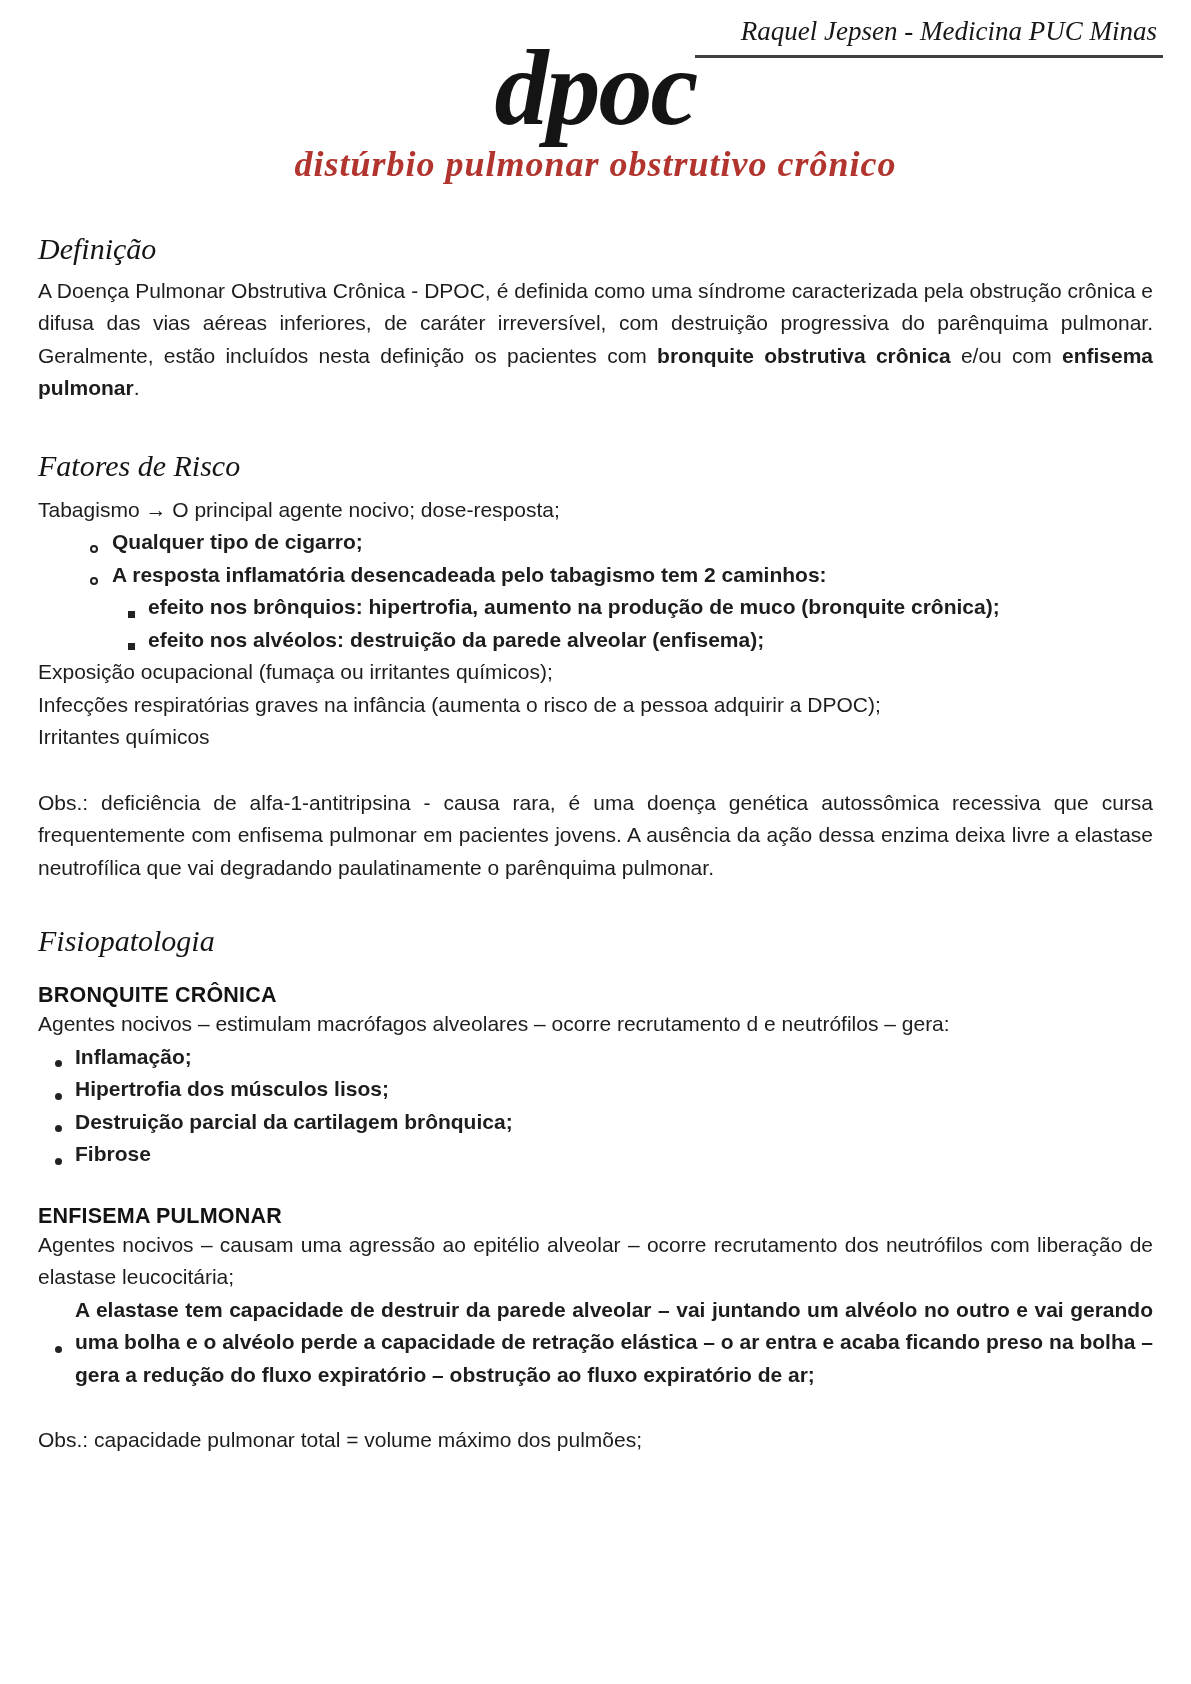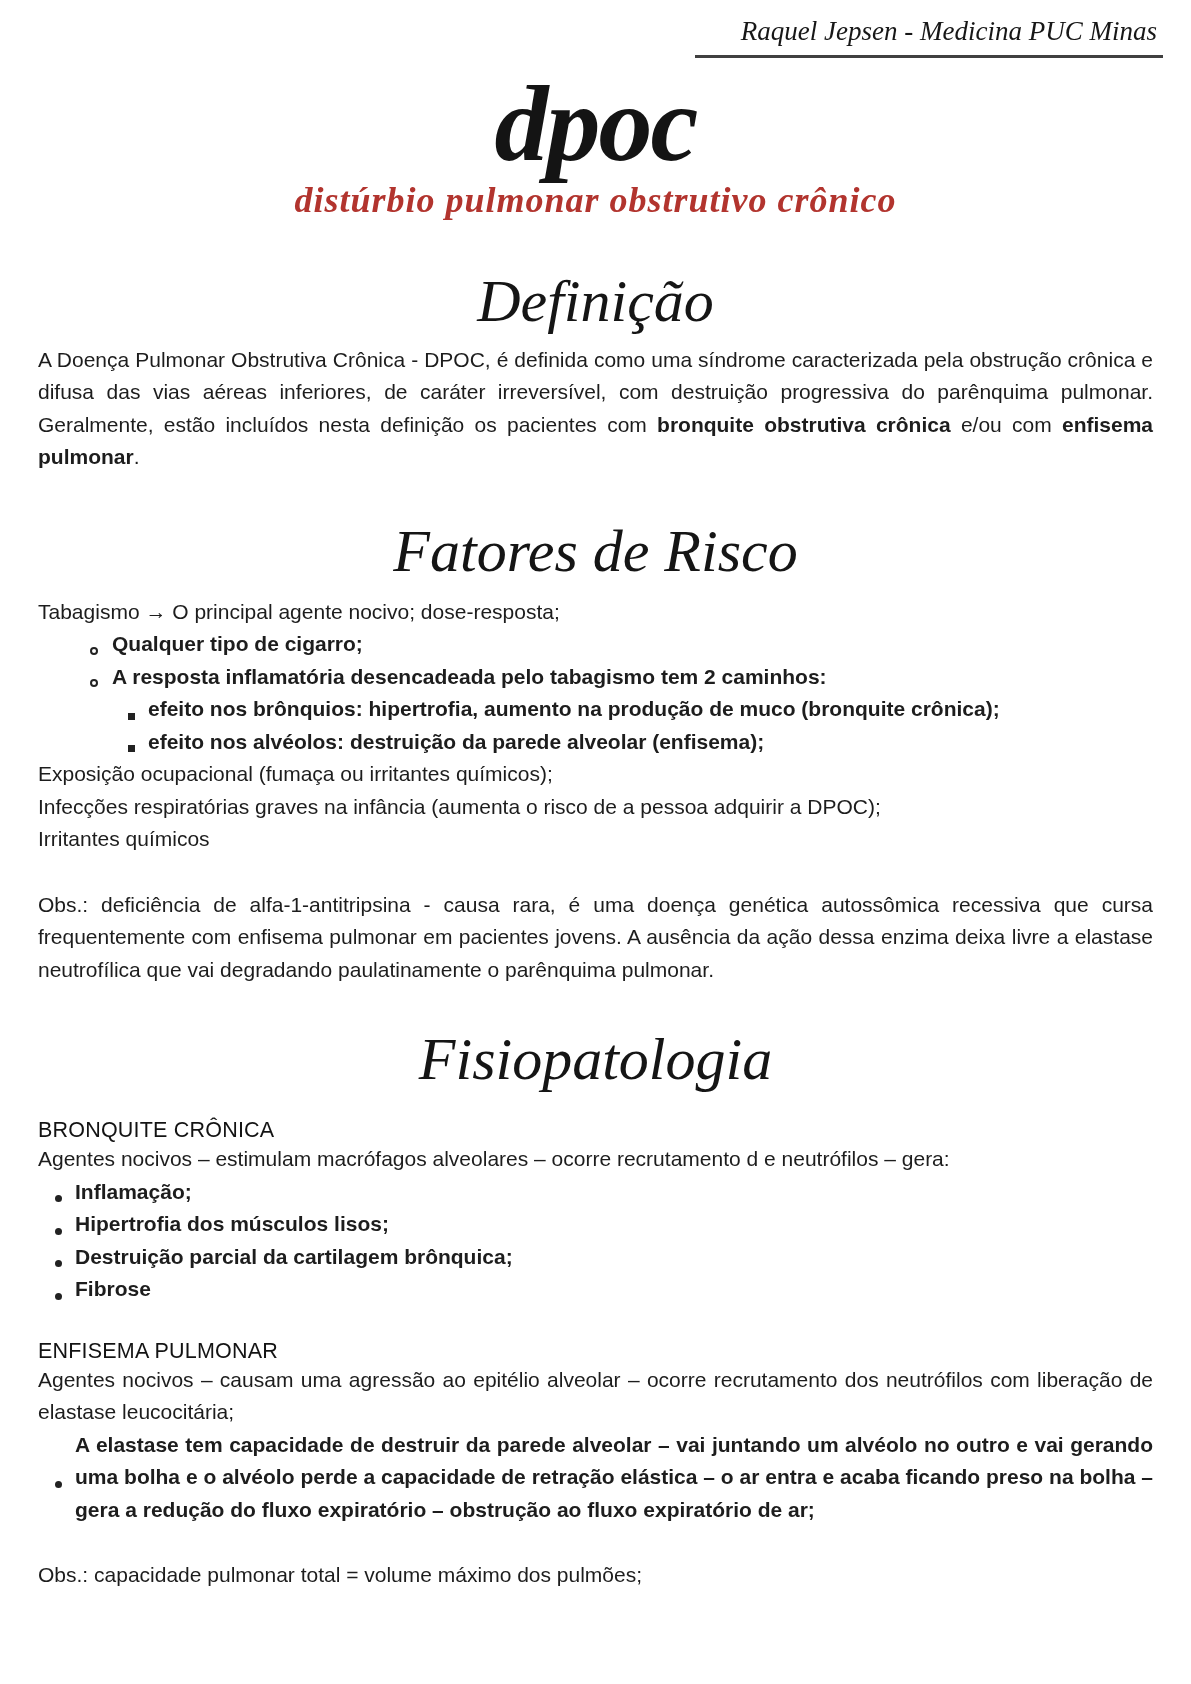--- a/index.html
+++ b/index.html
@@ -34,42 +34,40 @@
   
   .title-block { text-align: center; padding-top: 34px; }
   .main-title {
     font-family: cursive;
     font-style: italic;
     font-weight: 700;
     font-size: 108px;
     line-height: 1.0;
     color: #141414;
     letter-spacing: -2px;
-    margin-top: 36px;
   }
   .sub-title {
     font-family: cursive;
     font-style: italic;
     font-weight: 700;
     font-size: 36px;
     line-height: 1.05;
     margin-top: 4px;
     letter-spacing: 1px;
     text-align: center;
   }
   
   .content { padding: 0 38px; }
   .script-heading {
     font-family: cursive;
     font-style: italic;
-    font-size: 60px;
+    font-size: 30px;
     font-weight: 400;
     color: #151515;
     line-height: 1.1;
-    text-align: center;
   }
   .h-definicao { margin-top: 48px; margin-bottom: 10px; }
   .h-fatores   { margin-top: 44px; margin-bottom: 12px; }
   .h-fisio     { margin-top: 40px; margin-bottom: 26px; }
   .body-text {
     font-size: 21px;
     line-height: 32.5px;
     color: #1d1d1d;
   }
   .just { text-align: justify; }
@@ -97,21 +95,21 @@
   }
   .bullet-dot {
     width: 7px; height: 7px;
     background: #222222;
     border-radius: 50%;
     margin: 13px 13px 0 0;
   }
   .obs-para { margin-top: 33px; }
   .subheading {
     font-size: 21.5px;
-    font-weight: 400;
+    font-weight: 700;
     letter-spacing: 0.2px;
     color: #131313;
   }
   .sub-block { margin-top: 0; }
   .enfisema-block { margin-top: 33px; }
   .final-obs { margin-top: 33px; }
 </style>
 </head>
 <body>
 

